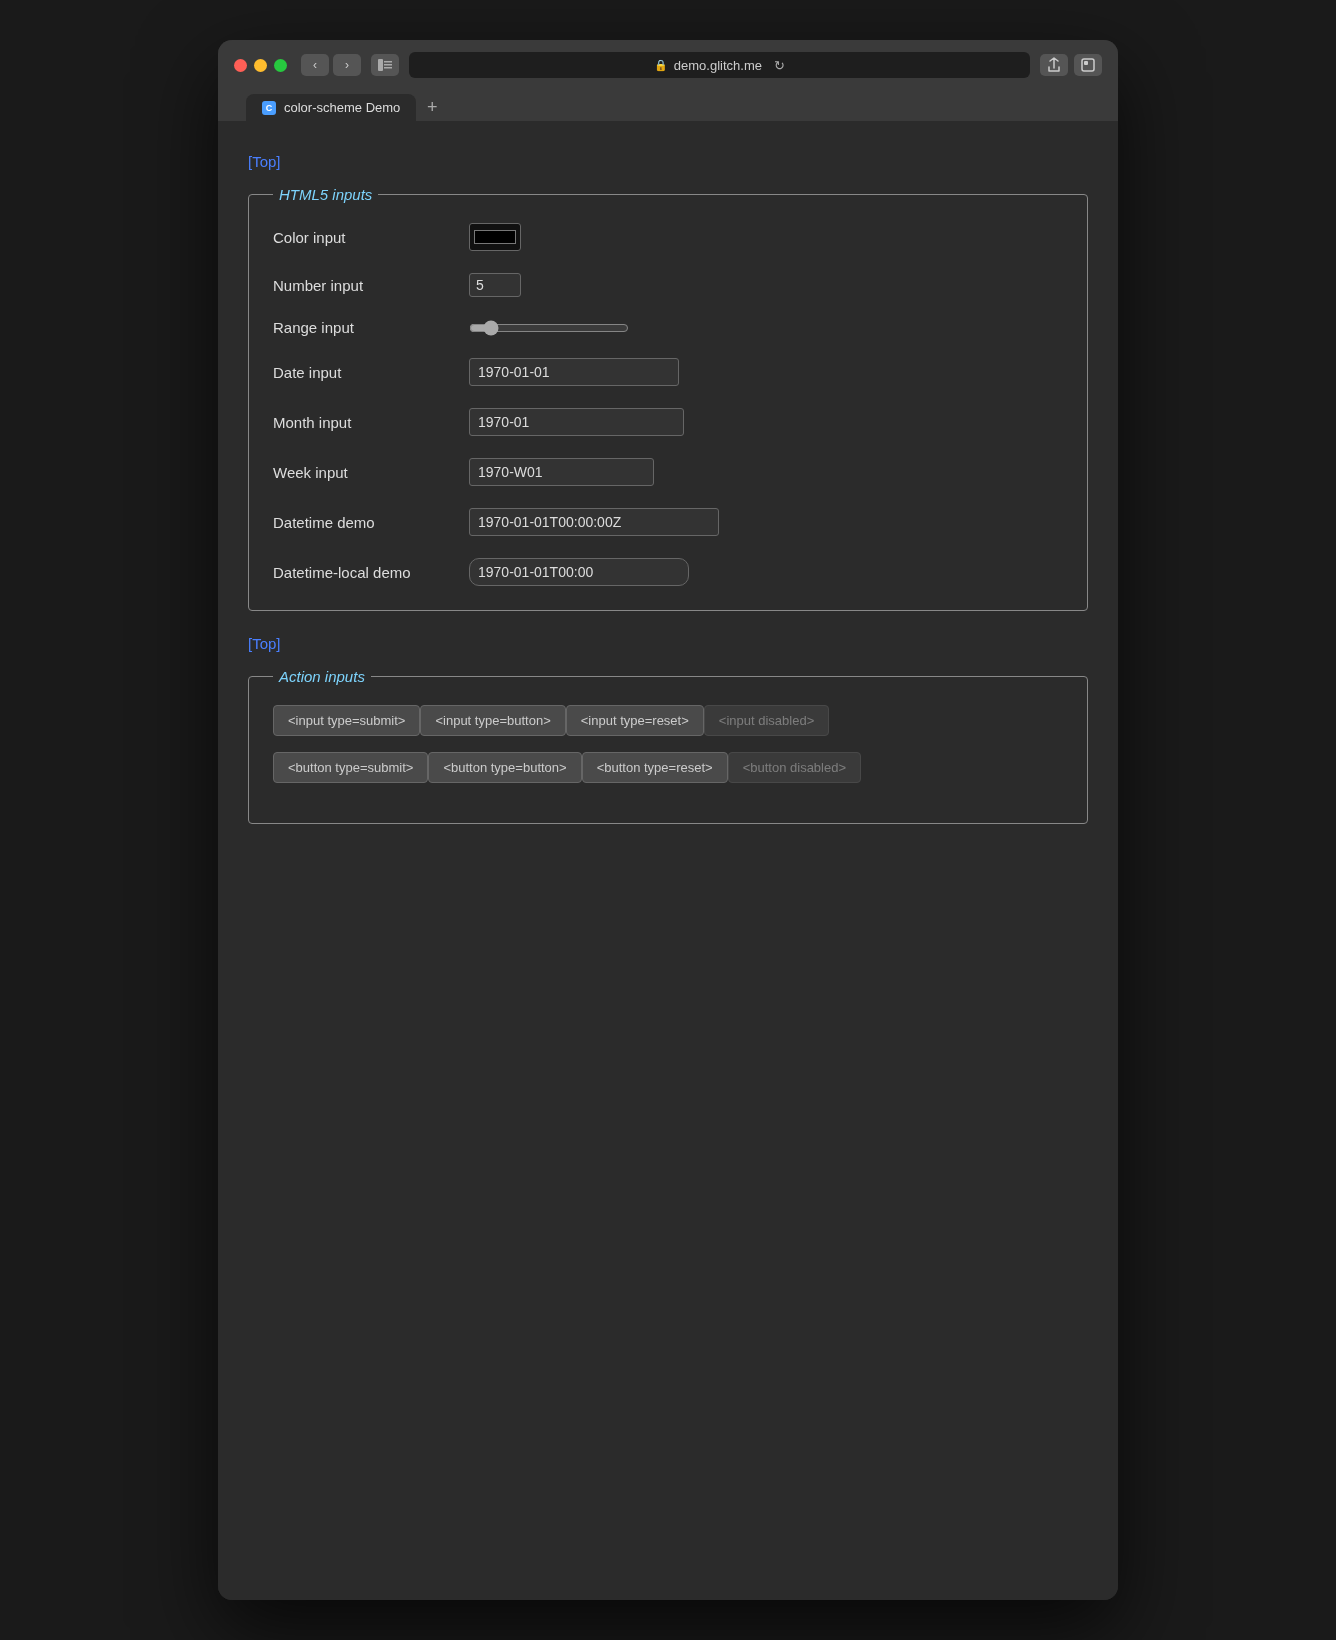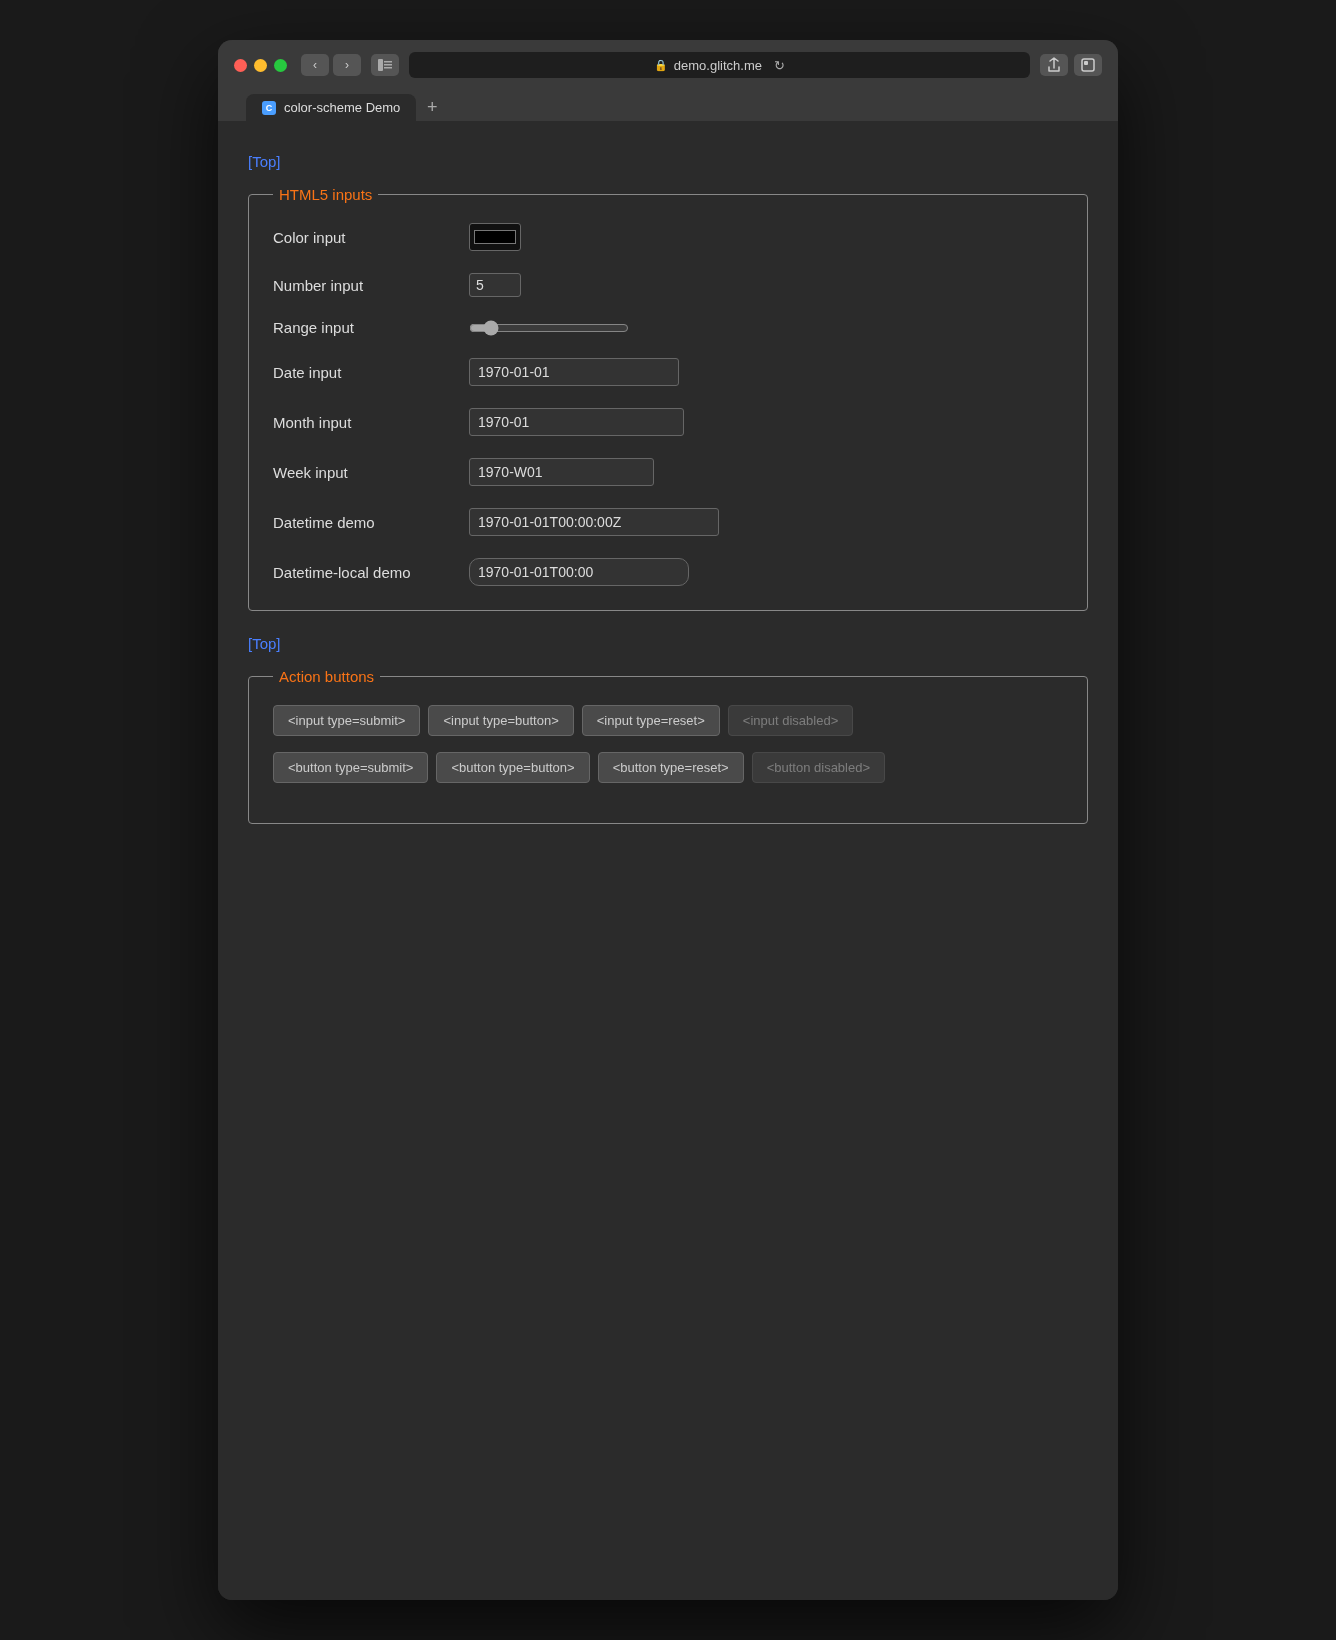--- a/index.html
+++ b/index.html
@@ -185,23 +185,24 @@
 
     
     fieldset {
       border: 1px solid #888;
       border-radius: 4px;
       padding: 20px 24px 24px;
       margin-bottom: 24px;
     }
 
     legend {
-      color: #f97316;
+      color: #7dd3fc;
       font-size: 15px;
       padding: 0 6px;
+      font-style: italic;
     }
 
     .form-row {
       display: flex;
       align-items: center;
       margin-bottom: 22px;
       gap: 16px;
     }
 
     .form-row:last-child {
@@ -259,21 +260,20 @@
       font-size: 14px;
       padding: 4px 8px;
       border-radius: 3px;
       height: 28px;
     }
 
     
     .button-group {
       display: flex;
       flex-wrap: wrap;
-      gap: 8px;
       margin-bottom: 16px;
     }
 
     .action-btn {
       background: #4a4a4a;
       border: 1px solid #666;
       color: #ccc;
       font-size: 13px;
       padding: 7px 14px;
       border-radius: 4px;
@@ -401,21 +401,21 @@
 
       <div class="form-row">
         <span class="form-label">Datetime-local demo</span>
         <input type="text" value="1970-01-01T00:00" style="width: 220px; border-radius: 10px;">
       </div>
     </fieldset>
 
     <a class="top-link" href="#">[Top]</a>
 
     <fieldset>
-      <legend>Action buttons</legend>
+      <legend>Action inputs</legend>
 
       <div class="button-group">
         <button class="action-btn">&lt;input type=submit&gt;</button>
         <button class="action-btn">&lt;input type=button&gt;</button>
         <button class="action-btn">&lt;input type=reset&gt;</button>
         <button class="action-btn" disabled="">&lt;input disabled&gt;</button>
       </div>
 
       <div class="button-group">
         <button class="action-btn">&lt;button type=submit&gt;</button>

